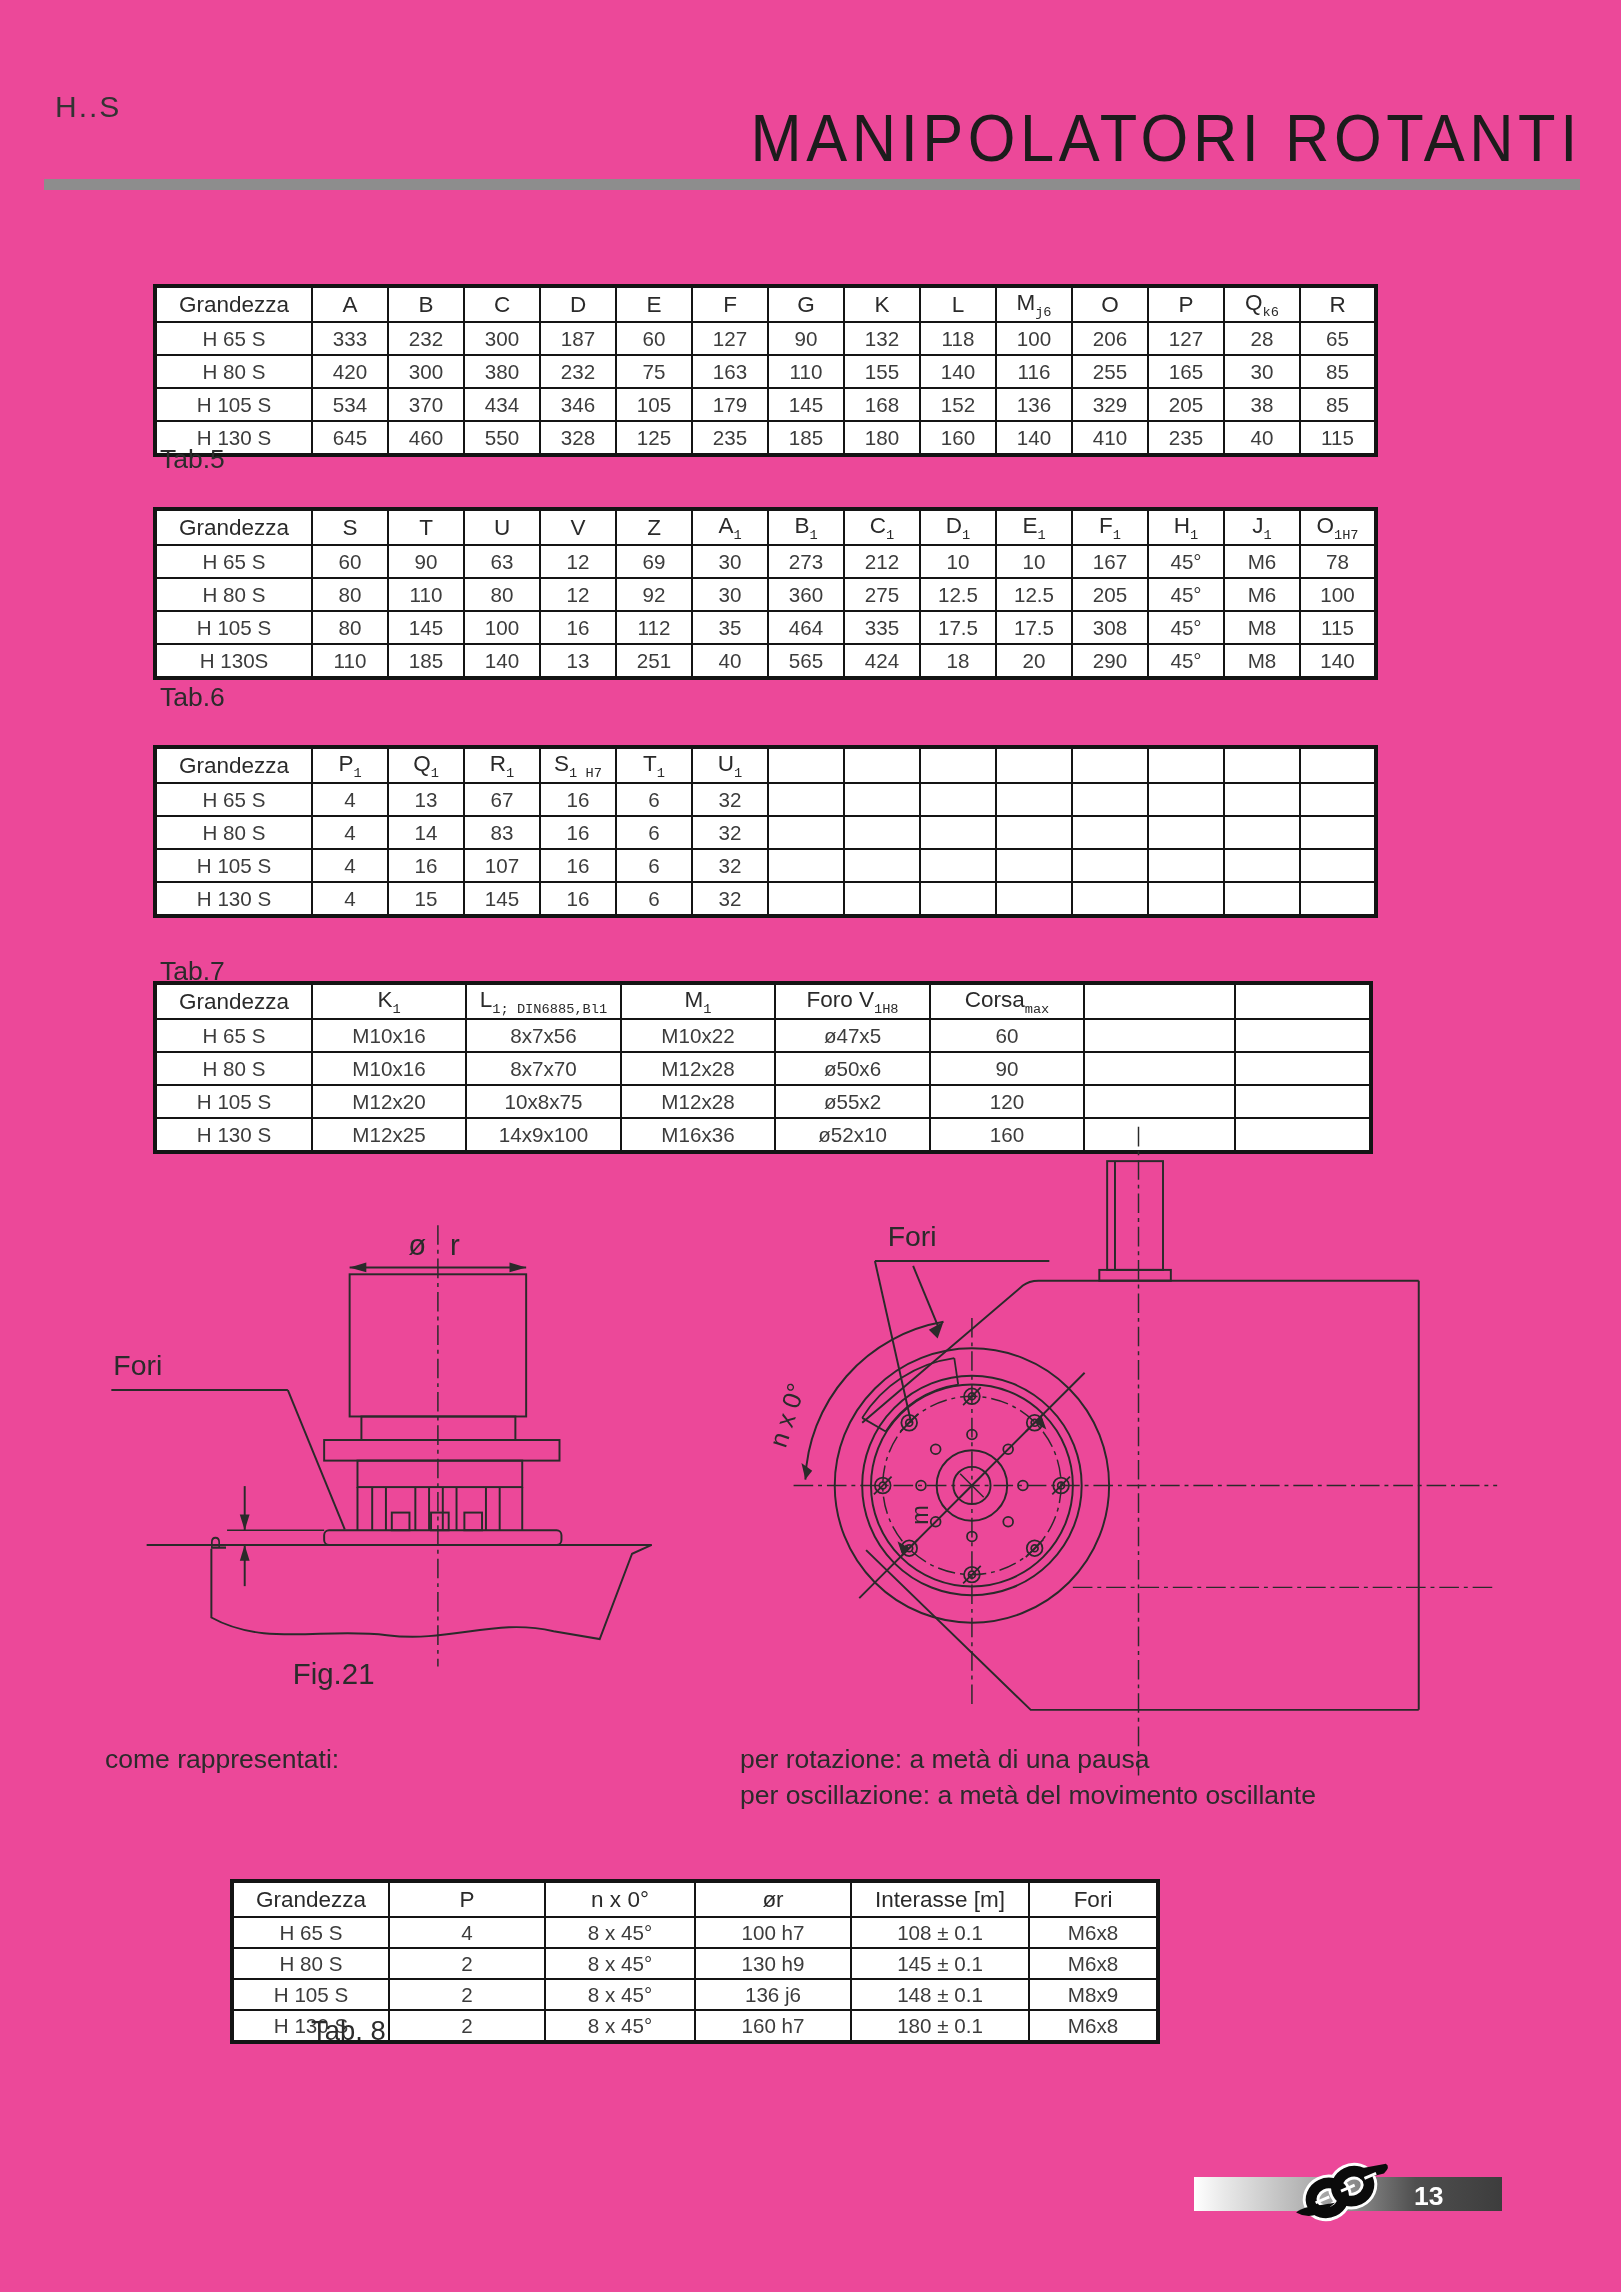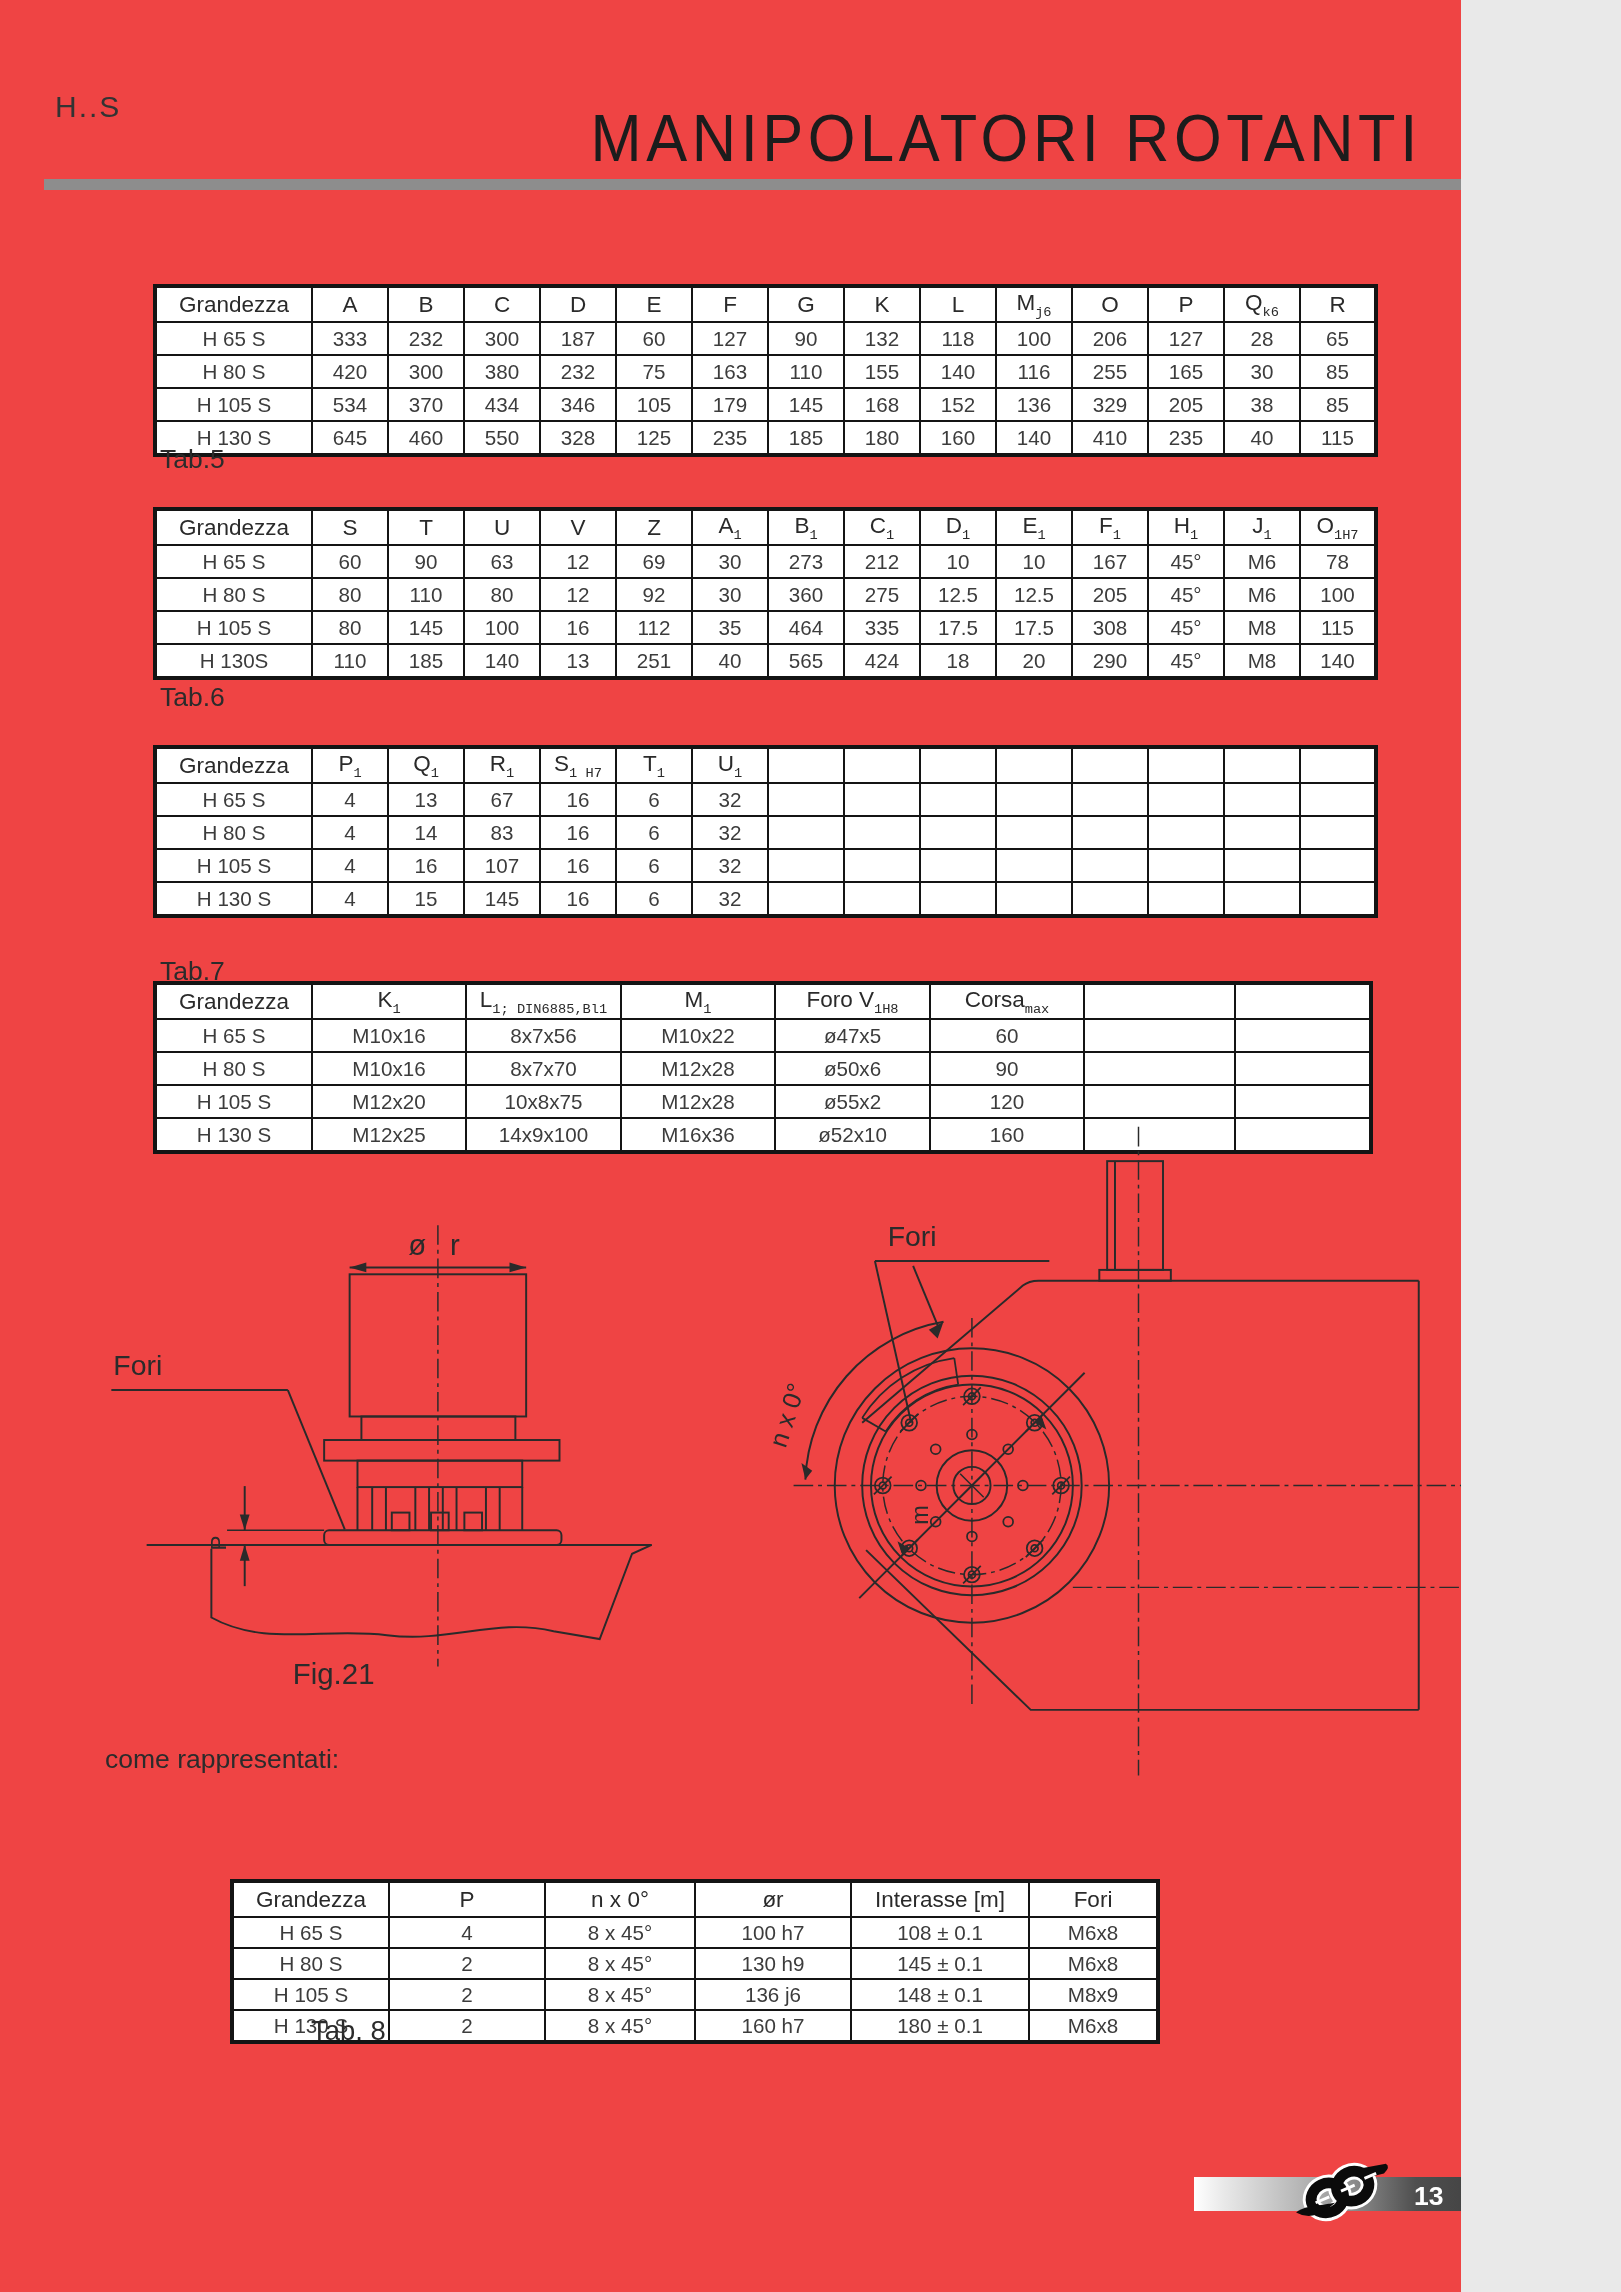--- a/index.html
+++ b/index.html
@@ -1,16 +1,16 @@
 <!DOCTYPE html>
 <html><head>
 <meta charset="utf-8">
 <style>
   html,body{margin:0;padding:0;background:#e9e9e9;}
-  .page{position:relative;width:1461px;height:2293px;background:#ef4444;overflow:hidden;
+  .page{position:relative;width:1621px;height:2293px;background:#ec4899;overflow:hidden;
         font-family:"Liberation Sans", sans-serif;color:#222;}
   
   .model-code{position:absolute;left:55px;top:90px;font-size:30px;letter-spacing:2px;color:#333;}
   .page-title{position:absolute;right:39px;top:100px;margin:0;font-size:66px;font-weight:400;
               letter-spacing:4.9px;color:#1c1c1c;transform:scaleX(0.93);transform-origin:right;white-space:nowrap;}
   .header-rule{position:absolute;left:44px;top:179px;width:1536px;height:10.8px;background:#8d8d8d;}
   
   .tbl-host{position:absolute;}
   .tab-label{position:absolute;font-size:26.5px;color:#2b2b2b;}
   table.dtable{border-collapse:collapse;table-layout:fixed;border:4.9px solid #141414;background:#fff;margin-top:27px;}
@@ -611,20 +611,24 @@
       </g>
     </g>
     <text x="906" y="1272" font-size="29">Fori</text>
     <text x="812" y="1447" font-size="26" text-anchor="middle" transform="rotate(-72 812 1447)">n x 0°</text>
     <text x="947" y="1546" font-size="24" text-anchor="middle" transform="rotate(-90 947 1546)">m</text>
   </svg>
 
   <div class="note" style="left:105px;top:1741px;width:549px;">
     <div>come rappresentati:</div>
   </div>
+  <div class="note" style="left:740px;top:1741px;width:686px;">
+    <div>per rotazione: a metà di una pausa</div>
+    <div>per oscillazione: a metà del movimento oscillante</div>
+  </div>
 
   <div class="tbl-host tbl-small" style="left:230px;top:1852px;width:926px">
       <table class="dtable" style="width: 100%;">
         <colgroup>
           <col style="width: 157px;">
           <col style="width: 156px;">
           <col style="width: 150px;">
           <col style="width: 156px;">
           <col style="width: 178px;">
           <col style="width: 129px;">

